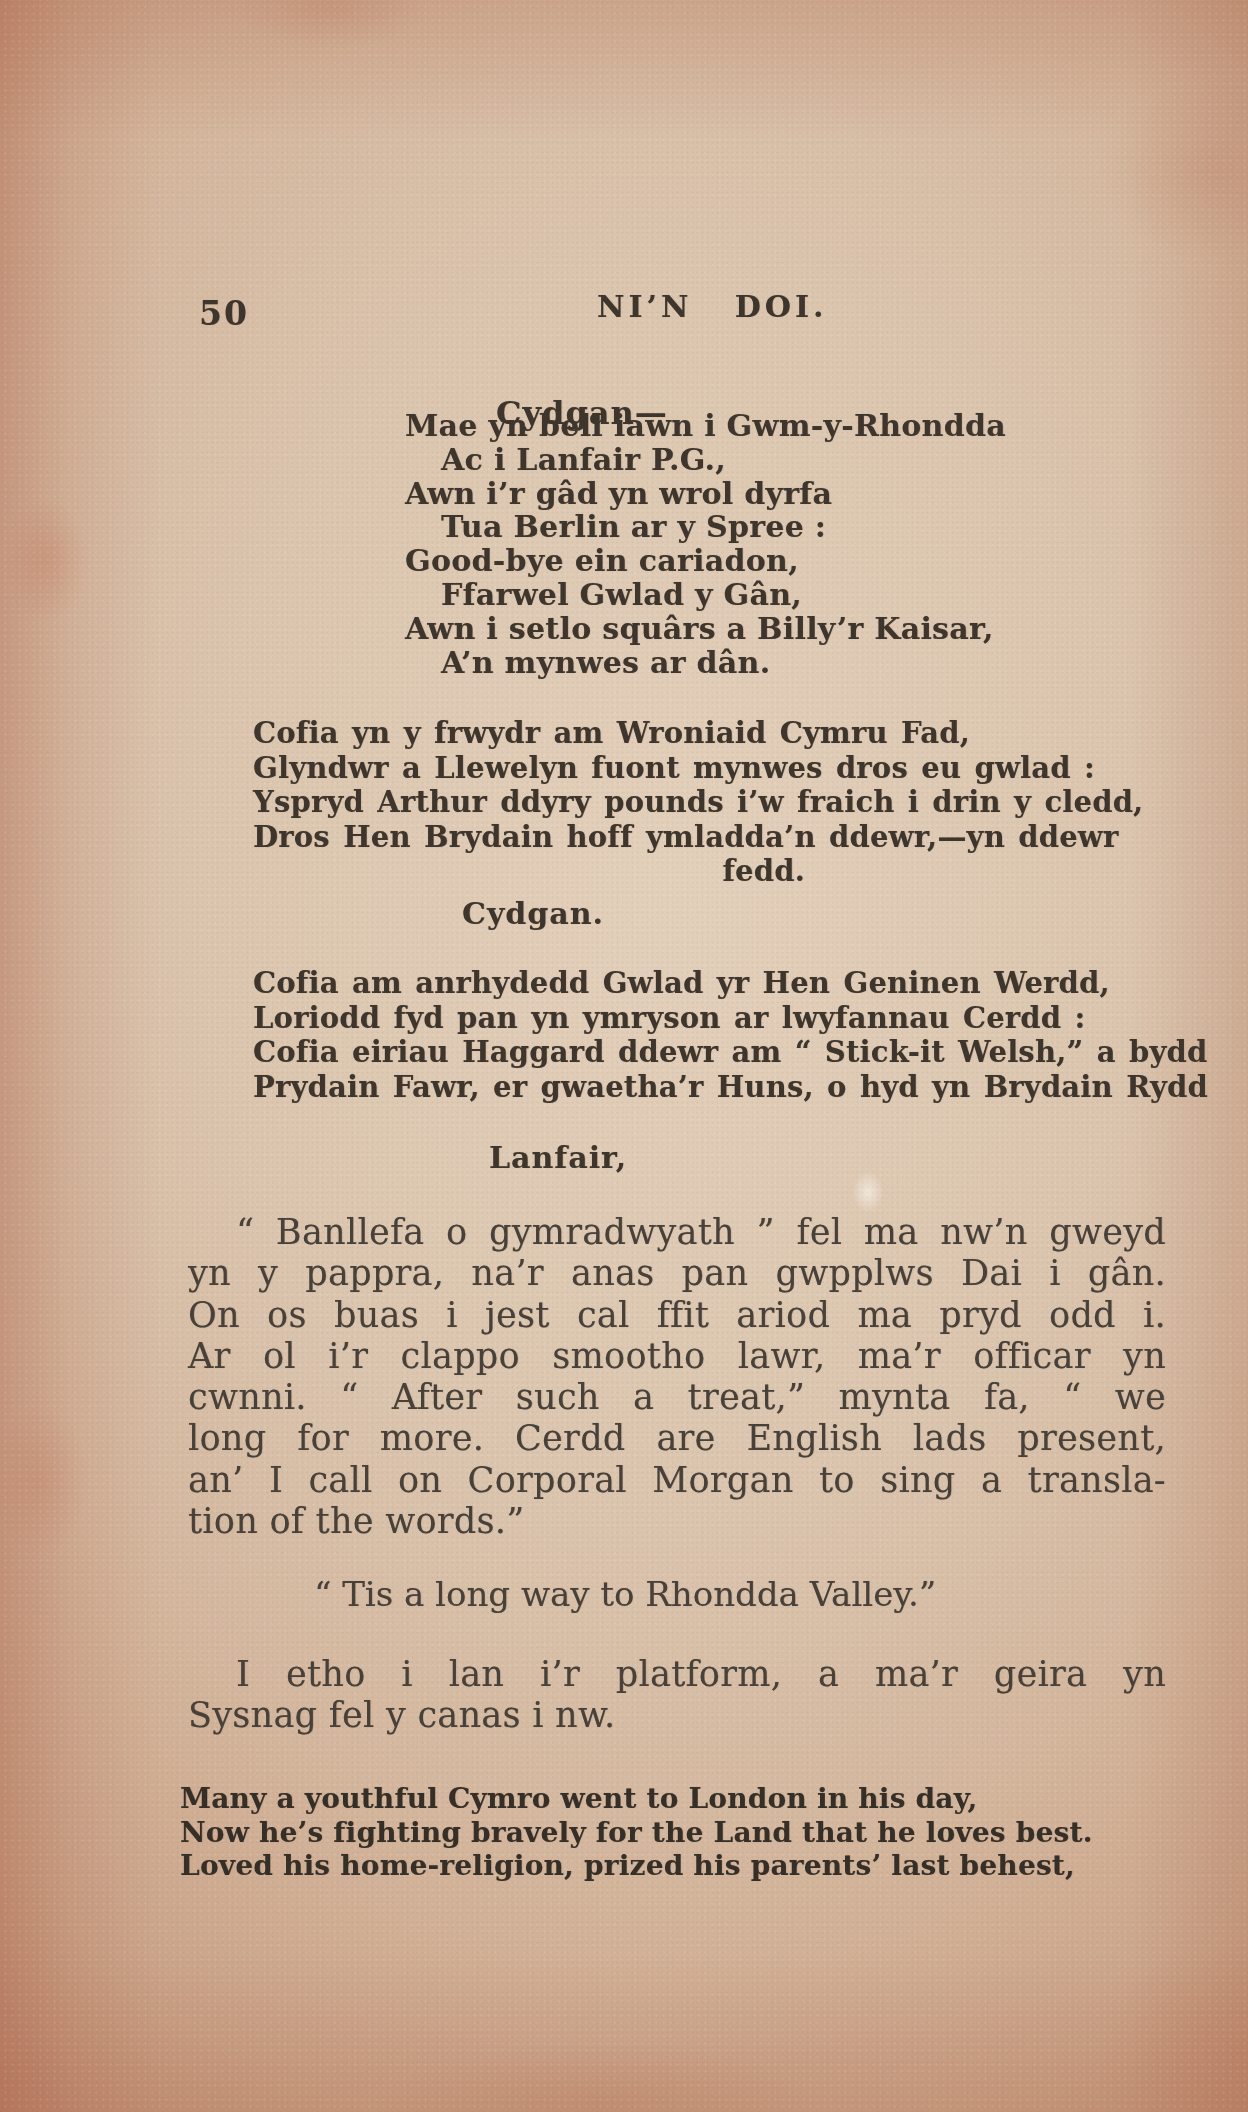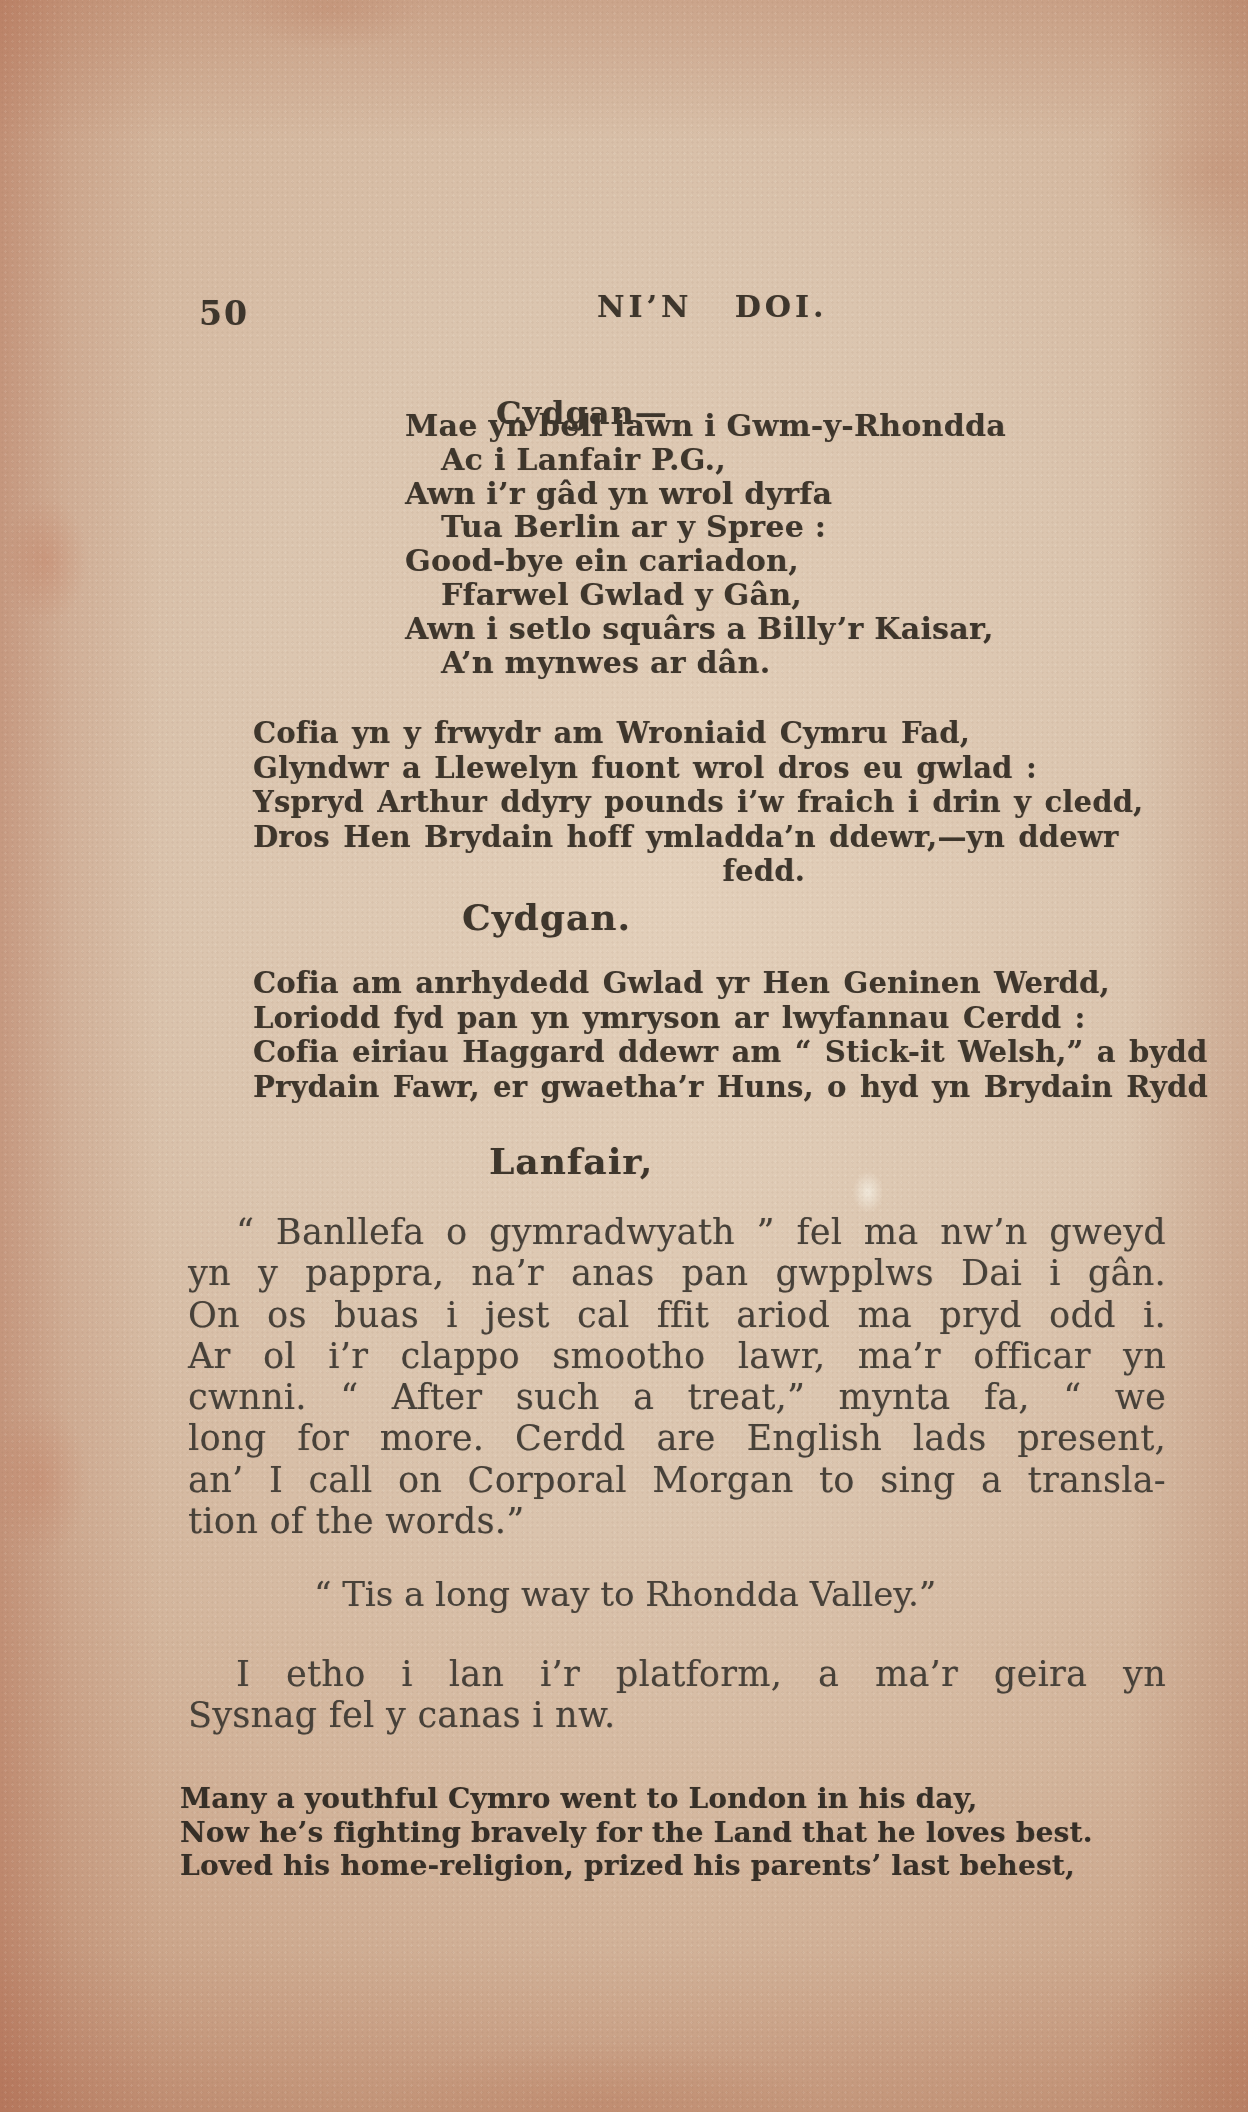--- a/index.html
+++ b/index.html
@@ -34,21 +34,21 @@
       radial-gradient(60px 90px at 46px 560px, rgba(190,105,75,0.25), rgba(190,105,75,0) 70%),
       radial-gradient(70px 110px at 40px 1480px, rgba(190,105,75,0.22), rgba(190,105,75,0) 70%),
       radial-gradient(170px 130px at 1215px 170px, rgba(185,120,90,0.26), rgba(185,120,90,0) 70%),
       radial-gradient(210px 170px at 1240px 2060px, rgba(185,120,90,0.30), rgba(185,120,90,0) 70%),
       radial-gradient(320px 90px at 600px 2105px, rgba(180,110,80,0.24), rgba(180,110,80,0) 70%),
       radial-gradient(140px 60px at 330px 8px, rgba(180,110,80,0.22), rgba(180,110,80,0) 70%);
   }
   .abs{position:absolute;white-space:nowrap;}
   .pnum{left:199px;top:294px;font-size:33px;font-weight:bold;letter-spacing:2px;}
   .rtitle{left:597px;top:289px;font-size:30px;font-weight:bold;letter-spacing:4px;word-spacing:28px;}
-  .cydgan{font-size:36px;font-weight:bold;letter-spacing:1px;}
+  .cydgan{font-size:30px;font-weight:bold;letter-spacing:1px;}
   .h1pos{left:496px;top:362px;font-size:32px;margin-top:32px;}
   .r1{left:462px;top:896px;}
   .r2{left:489px;top:1140px;}
   .verse{font-weight:bold;letter-spacing:0.3px;margin-left:44px;}
   .chorus{left:361px;top:409px;font-size:30px;line-height:33.8px;}
   .chorus .ind{padding-left:36px;}
   .stanza{left:253px;font-size:29px;line-height:34.6px;font-weight:bold;word-spacing:3px;letter-spacing:0.2px;}
   .s1{top:716px;}
   .s2{top:966px;}
   .fedd{padding-left:131px;text-align:center;}
@@ -82,21 +82,21 @@
     <div class="vline">Awn i’r gâd yn wrol dyrfa</div>
     <div class="vline ind">Tua Berlin ar y Spree :</div>
     <div class="vline">Good-bye ein cariadon,</div>
     <div class="vline ind">Ffarwel Gwlad y Gân,</div>
     <div class="vline">Awn i setlo squârs a Billy’r Kaisar,</div>
     <div class="vline ind">A’n mynwes ar dân.</div>
   </div>
 
   <div class="abs stanza s1">
     <div class="vline">Cofia yn y frwydr am Wroniaid Cymru Fad,</div>
-    <div class="vline">Glyndwr a Llewelyn fuont wrol dros eu gwlad :</div>
+    <div class="vline">Glyndwr a Llewelyn fuont mynwes dros eu gwlad :</div>
     <div class="vline">Yspryd Arthur ddyry pounds i’w fraich i drin y cledd,</div>
     <div class="vline">Dros Hen Brydain hoff ymladda’n ddewr,—yn ddewr</div>
     <div class="vline fedd">fedd.</div>
   </div>
 
   <div class="abs cydgan r1">Cydgan.</div>
 
   <div class="abs stanza s2">
     <div class="vline">Cofia am anrhydedd Gwlad yr Hen Geninen Werdd,</div>
     <div class="vline">Loriodd fyd pan yn ymryson ar lwyfannau Cerdd :</div>

